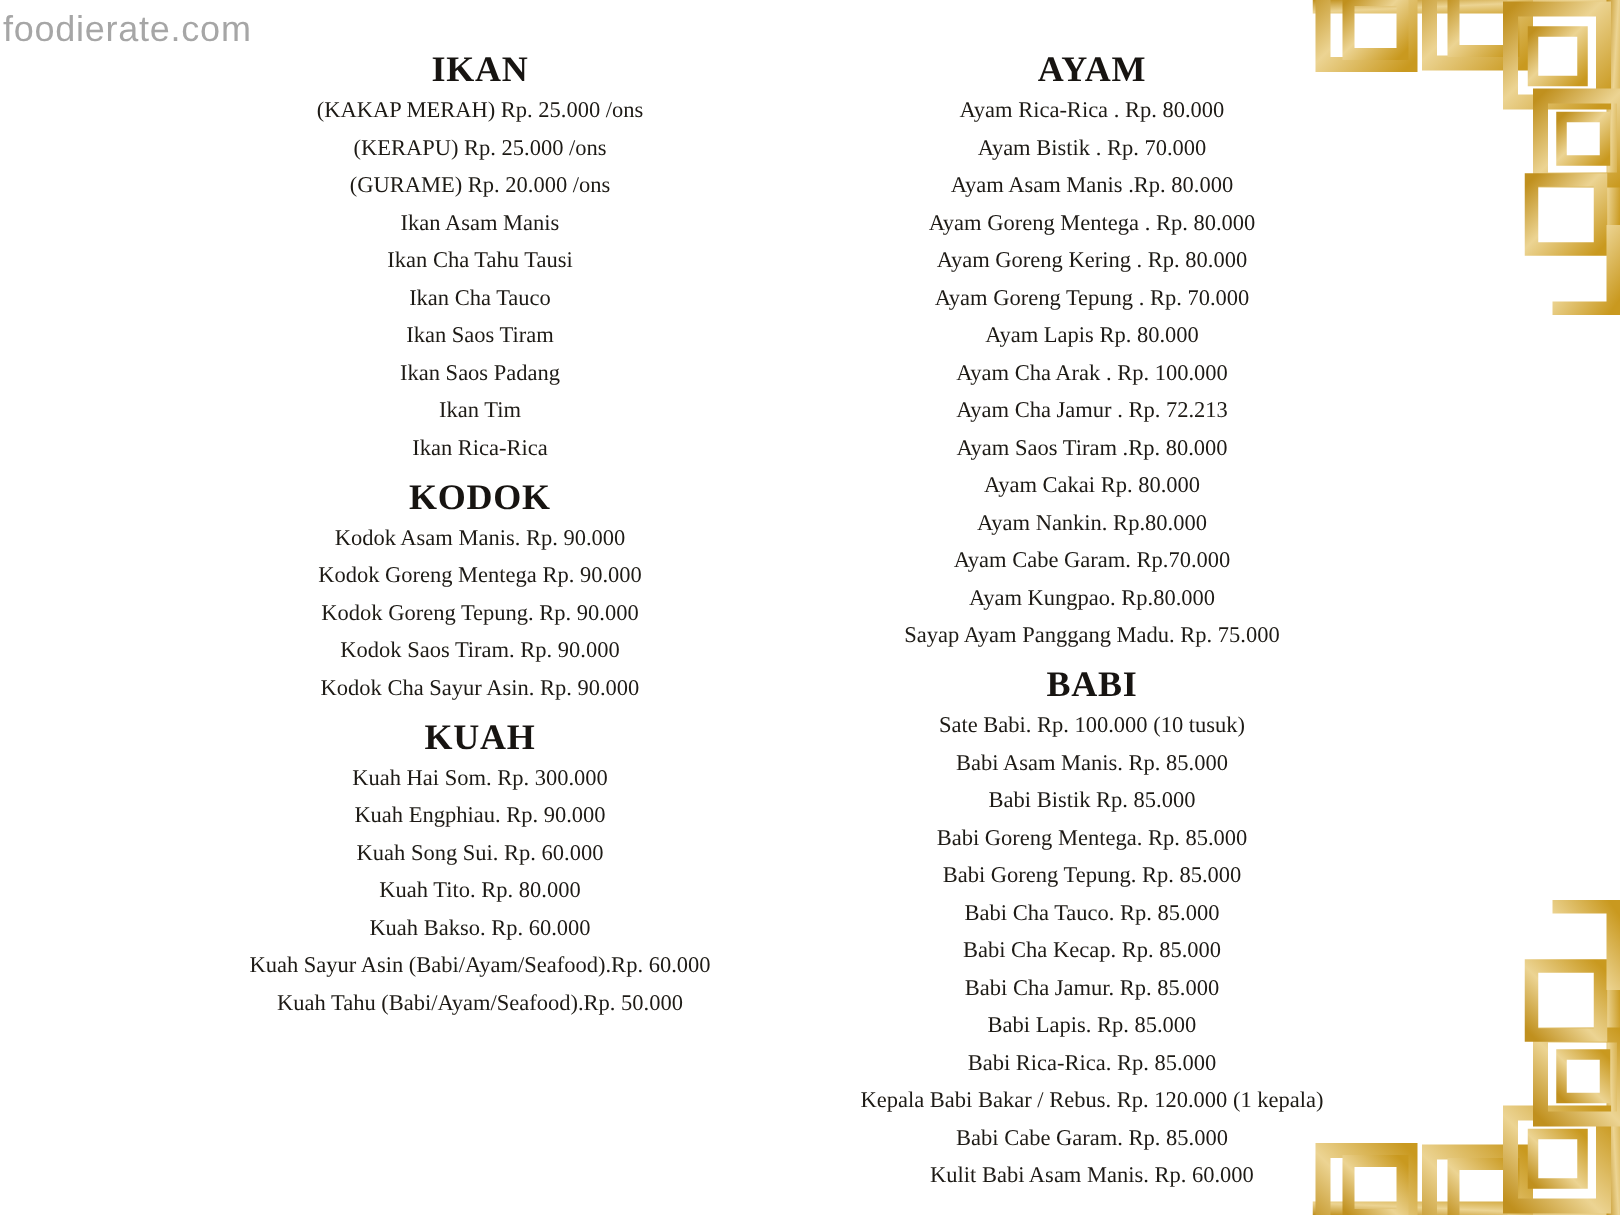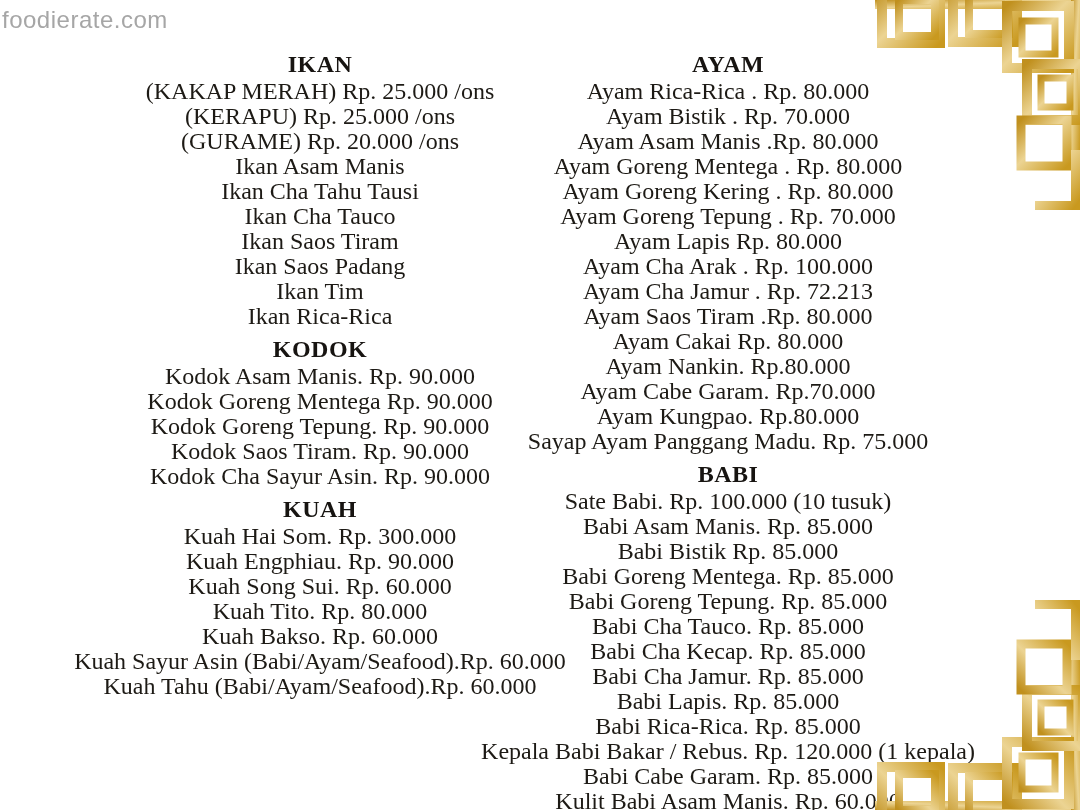--- a/index.html
+++ b/index.html
@@ -21,35 +21,35 @@
     left: 2px;
     top: 6px;
     font-family: "Liberation Sans", sans-serif;
     font-size: 24px;
     font-weight: 500;
     letter-spacing: 0.5px;
     color: #a6a6a6;
   }
   .col {
     position: absolute;
-    top: 44px;
+    top: 27px;
     text-align: center;
   }
   .col-left  { left: 30px;  width: 580px; }
   .col-right { left: 478px; width: 500px; }
   .section-title {
     font-size: 24px;
     font-weight: bold;
     line-height: 30px;
     margin-top: 5px;
     letter-spacing: 0.5px;
     color: #171411;
   }
   .menu-item {
-    font-size: 24px;
+    font-size: 15px;
     line-height: 25px;
     white-space: nowrap;
     color: #1d1a15;
   }
   .corner {
     position: absolute;
     right: 0;
     width: 205px;
     height: 215px;
     pointer-events: none;
@@ -82,21 +82,21 @@
       <div class="menu-item">Kodok Goreng Tepung. Rp. 90.000</div>
       <div class="menu-item">Kodok Saos Tiram. Rp. 90.000</div>
       <div class="menu-item">Kodok Cha Sayur Asin. Rp. 90.000</div>
       <div class="section-title">KUAH</div>
       <div class="menu-item">Kuah Hai Som. Rp. 300.000</div>
       <div class="menu-item">Kuah Engphiau. Rp. 90.000</div>
       <div class="menu-item">Kuah Song Sui. Rp. 60.000</div>
       <div class="menu-item">Kuah Tito. Rp. 80.000</div>
       <div class="menu-item">Kuah Bakso. Rp. 60.000</div>
       <div class="menu-item">Kuah Sayur Asin (Babi/Ayam/Seafood).Rp. 60.000</div>
-      <div class="menu-item">Kuah Tahu (Babi/Ayam/Seafood).Rp. 60.000</div>
+      <div class="menu-item">Kuah Tahu (Babi/Ayam/Seafood).Rp. 50.000</div>
     </div>
 
   <div class="col col-right" id="col-right">
       <div class="section-title">AYAM</div>
       <div class="menu-item">Ayam Rica-Rica . Rp. 80.000</div>
       <div class="menu-item">Ayam Bistik . Rp. 70.000</div>
       <div class="menu-item">Ayam Asam Manis .Rp. 80.000</div>
       <div class="menu-item">Ayam Goreng Mentega . Rp. 80.000</div>
       <div class="menu-item">Ayam Goreng Kering . Rp. 80.000</div>
       <div class="menu-item">Ayam Goreng Tepung . Rp. 70.000</div>

